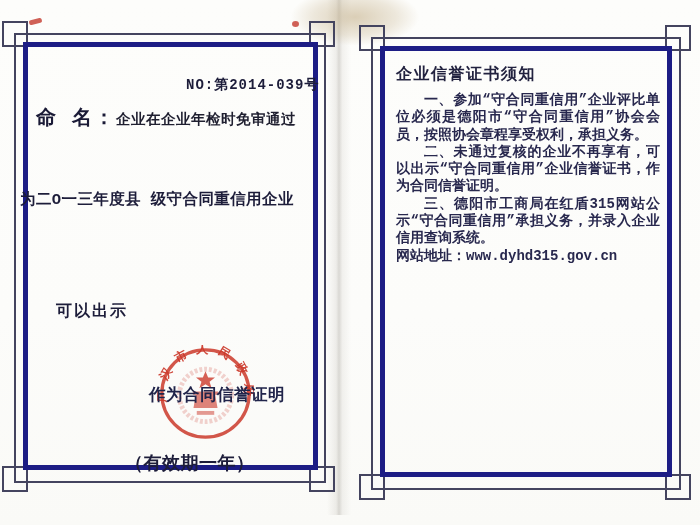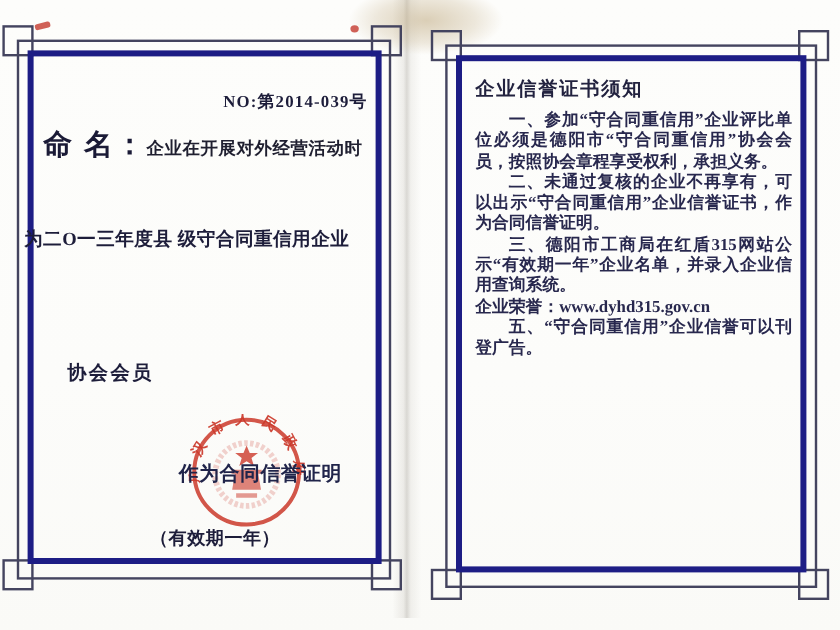--- a/index.html
+++ b/index.html
@@ -1,19 +1,19 @@
 <!DOCTYPE html>
 <html><head>
 <meta charset="utf-8">
 <style>
   html,body{margin:0;padding:0;background:#ffffff;}
   .scan{
     position:relative;width:700px;height:525px;overflow:hidden;
     background:linear-gradient(180deg,#fdfdfb 0%,#fcfcfa 60%,#fafaf7 100%);
-    font-family:Liberation Serif, serif;
+    font-family:Liberation Mono, monospace;
   }
   
   .fold{position:absolute;left:327px;top:0;width:24px;height:515px;
     background:linear-gradient(90deg,rgba(110,100,85,0) 0%,rgba(110,100,85,0.10) 38%,rgba(95,88,75,0.22) 50%,rgba(110,100,85,0.08) 64%,rgba(110,100,85,0) 100%);}
   .fold-smudge{position:absolute;left:290px;top:-12px;width:130px;height:58px;
     background:radial-gradient(ellipse at center,rgba(190,168,126,0.55) 0%,rgba(190,168,126,0.25) 45%,rgba(190,168,126,0) 70%);}
   .red-mark{position:absolute;background:#c43a2e;opacity:.8;}
   .mark1{left:29px;top:19px;width:13px;height:5px;border-radius:2px;transform:rotate(-14deg);}
   .mark2{left:292px;top:21px;width:7px;height:6px;border-radius:50%;}
 
@@ -28,27 +28,27 @@
   .pl-bl{left:2px;top:466px;} .pl-br{left:309px;top:466px;}
 
   .pr-outer{left:371px;top:37px;width:306px;height:449px;}
   .pr-inner{left:380px;top:46px;width:282px;height:421px;}
   .pr-tl{left:359px;top:25px;} .pr-tr{left:665px;top:25px;}
   .pr-bl{left:359px;top:474px;} .pr-br{left:665px;top:474px;}
 
   
   .serial{position:absolute;left:186px;top:76px;font-size:14px;font-weight:bold;color:#1d1d3a;letter-spacing:1px;white-space:nowrap;}
   .name-line{position:absolute;left:36px;top:104px;display:flex;align-items:baseline;white-space:nowrap;}
-  .name-label{font-size:24px;font-weight:bold;color:#1a1a36;letter-spacing:2px;}
+  .name-label{font-size:20px;font-weight:bold;color:#1a1a36;letter-spacing:2px;}
   .company{font-size:14.5px;font-weight:bold;color:#1f1f30;letter-spacing:0.5px;}
   .award{position:absolute;left:20px;top:189px;font-size:15.5px;font-weight:bold;color:#1d1d3a;letter-spacing:0.4px;white-space:nowrap;}
   .issue{position:absolute;left:56px;top:301px;font-size:16px;font-weight:bold;color:#1d1d3a;letter-spacing:2px;}
   .seal{position:absolute;left:157px;top:345px;width:97px;height:97px;mix-blend-mode:multiply;}
   .date-line{position:absolute;left:149px;top:384px;font-size:16.5px;font-weight:bold;color:#20244a;letter-spacing:0.5px;white-space:nowrap;z-index:3;}
-  .validity{position:absolute;left:125px;top:439px;font-size:15px;font-weight:bold;color:#1d1d3a;letter-spacing:0.5px;white-space:nowrap;}
+  .validity{position:absolute;left:125px;top:451px;font-size:18px;font-weight:bold;color:#1d1d3a;letter-spacing:0.5px;white-space:nowrap;}
 
   
   .notice{position:absolute;left:396px;top:64px;width:264px;color:#28284e;}
   .notice-title{text-align:left;font-size:16px;font-weight:bold;letter-spacing:1.5px;margin:0 0 7px 0;color:#22223f;}
   .para{margin:0;font-size:14px;line-height:17.3px;font-weight:bold;text-align:justify;text-justify:inter-character;}
   .para.indent{text-indent:2em;}
 </style>
 </head>
 <body>
 
@@ -64,26 +64,26 @@
     <div class="corner pl-tl"></div>
     <div class="corner pl-tr"></div>
     <div class="corner pl-bl"></div>
     <div class="corner pl-br"></div>
     <div class="frame-inner pl-inner"></div>
 
     <div class="serial">NO:第2014-039号</div>
 
     <div class="name-line">
       <span class="name-label">命 名：</span>
-      <span class="company">企业在开展对外经营活动时</span>
+      <span class="company">企业在企业年检时免审通过</span>
     </div>
 
     <div class="award">为二O一三年度县 级守合同重信用企业</div>
 
-    <div class="issue">协会会员</div>
+    <div class="issue">可以出示</div>
 
     <svg class="seal" viewBox="0 0 100 100">
       <defs>
         <path id="sealArc" d="M 11 62 A 41 41 0 1 1 89 62" fill="none"></path>
       </defs>
       <circle cx="50" cy="50" r="45" fill="none" stroke="#cf3a2c" stroke-width="3.4" opacity="0.85"></circle>
       <circle cx="50" cy="52" r="27" fill="none" stroke="#cf3a2c" stroke-width="5" opacity="0.22" stroke-dasharray="3 2"></circle>
       <text font-size="12.5" fill="#cf3a2c" opacity="0.92" letter-spacing="9" font-weight="bold">
         <textPath href="#sealArc" startOffset="3">广汉市人民政府</textPath>
       </text>
@@ -101,19 +101,18 @@
     <div class="corner pr-tl"></div>
     <div class="corner pr-tr"></div>
     <div class="corner pr-bl"></div>
     <div class="corner pr-br"></div>
     <div class="frame-inner pr-inner"></div>
 
     <div class="notice">
       <h2 class="notice-title">企业信誉证书须知</h2>
       <p class="para indent">一、参加“守合同重信用”企业评比单位必须是德阳市“守合同重信用”协会会员，按照协会章程享受权利，承担义务。</p>
       <p class="para indent">二、未通过复核的企业不再享有，可以出示“守合同重信用”企业信誉证书，作为合同信誉证明。</p>
-      <p class="para indent">三、德阳市工商局在红盾315网站公示“有效期一年”企业名单，并录入企业信用查询系统。</p>
-      <p class="para">企业荣誉：www.dyhd315.gov.cn</p>
-      <p class="para indent">五、“守合同重信用”企业信誉可以刊登广告。</p>
+      <p class="para indent">三、德阳市工商局在红盾315网站公示“守合同重信用”承担义务，并录入企业信用查询系统。</p>
+      <p class="para">网站地址：www.dyhd315.gov.cn</p>
     </div>
   </div>
 
 </div>
 
 </body></html>

